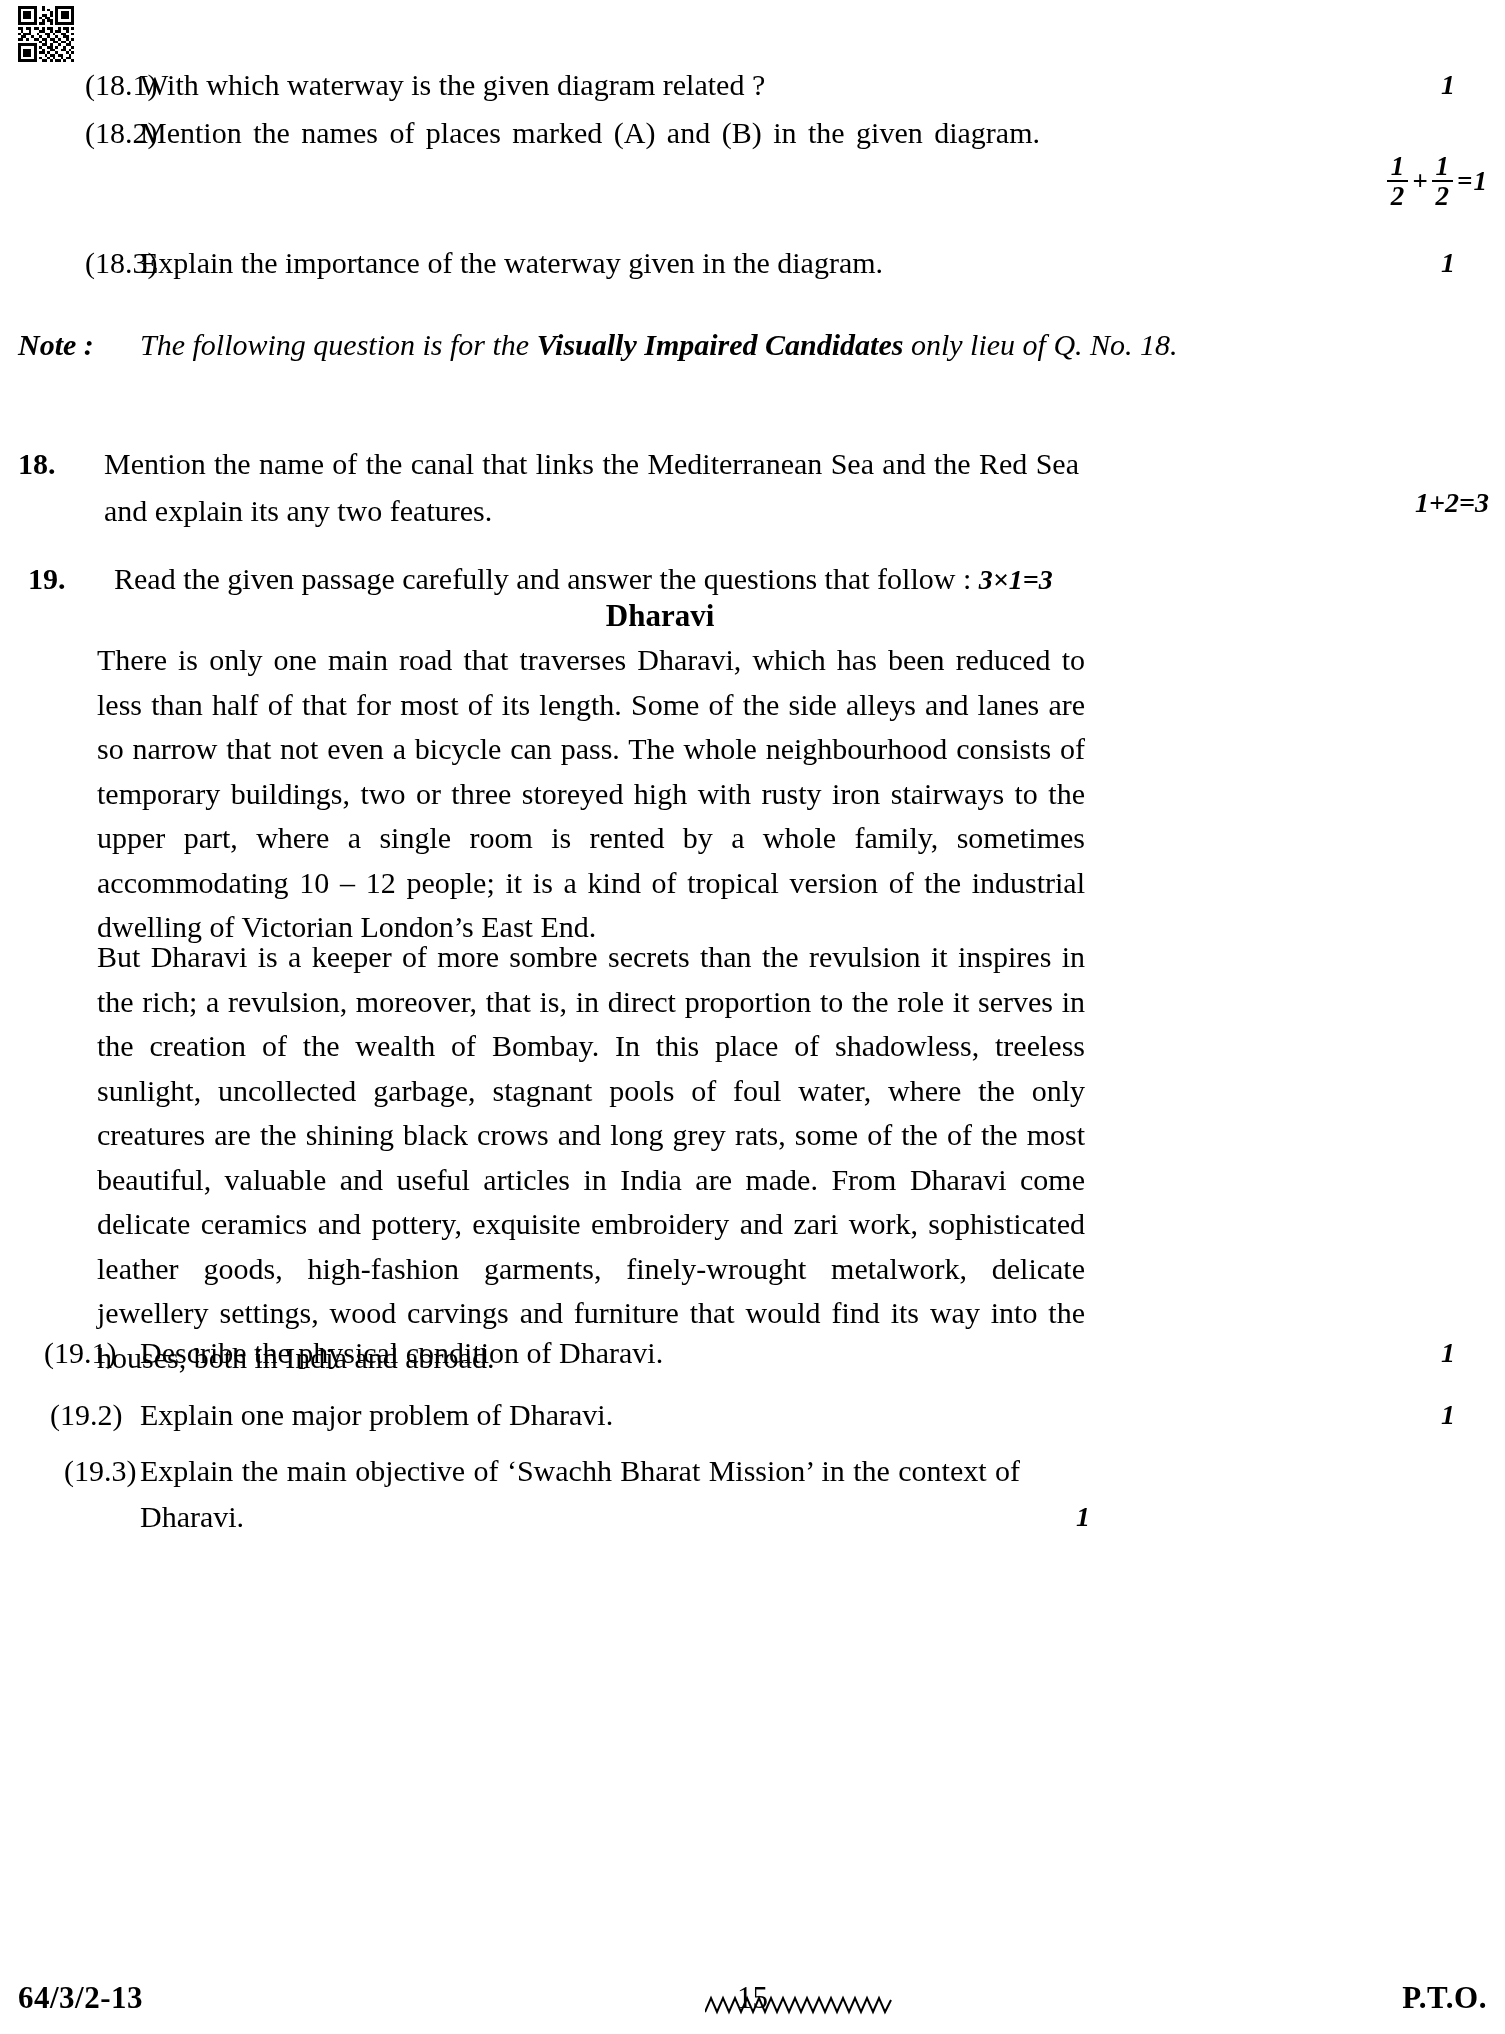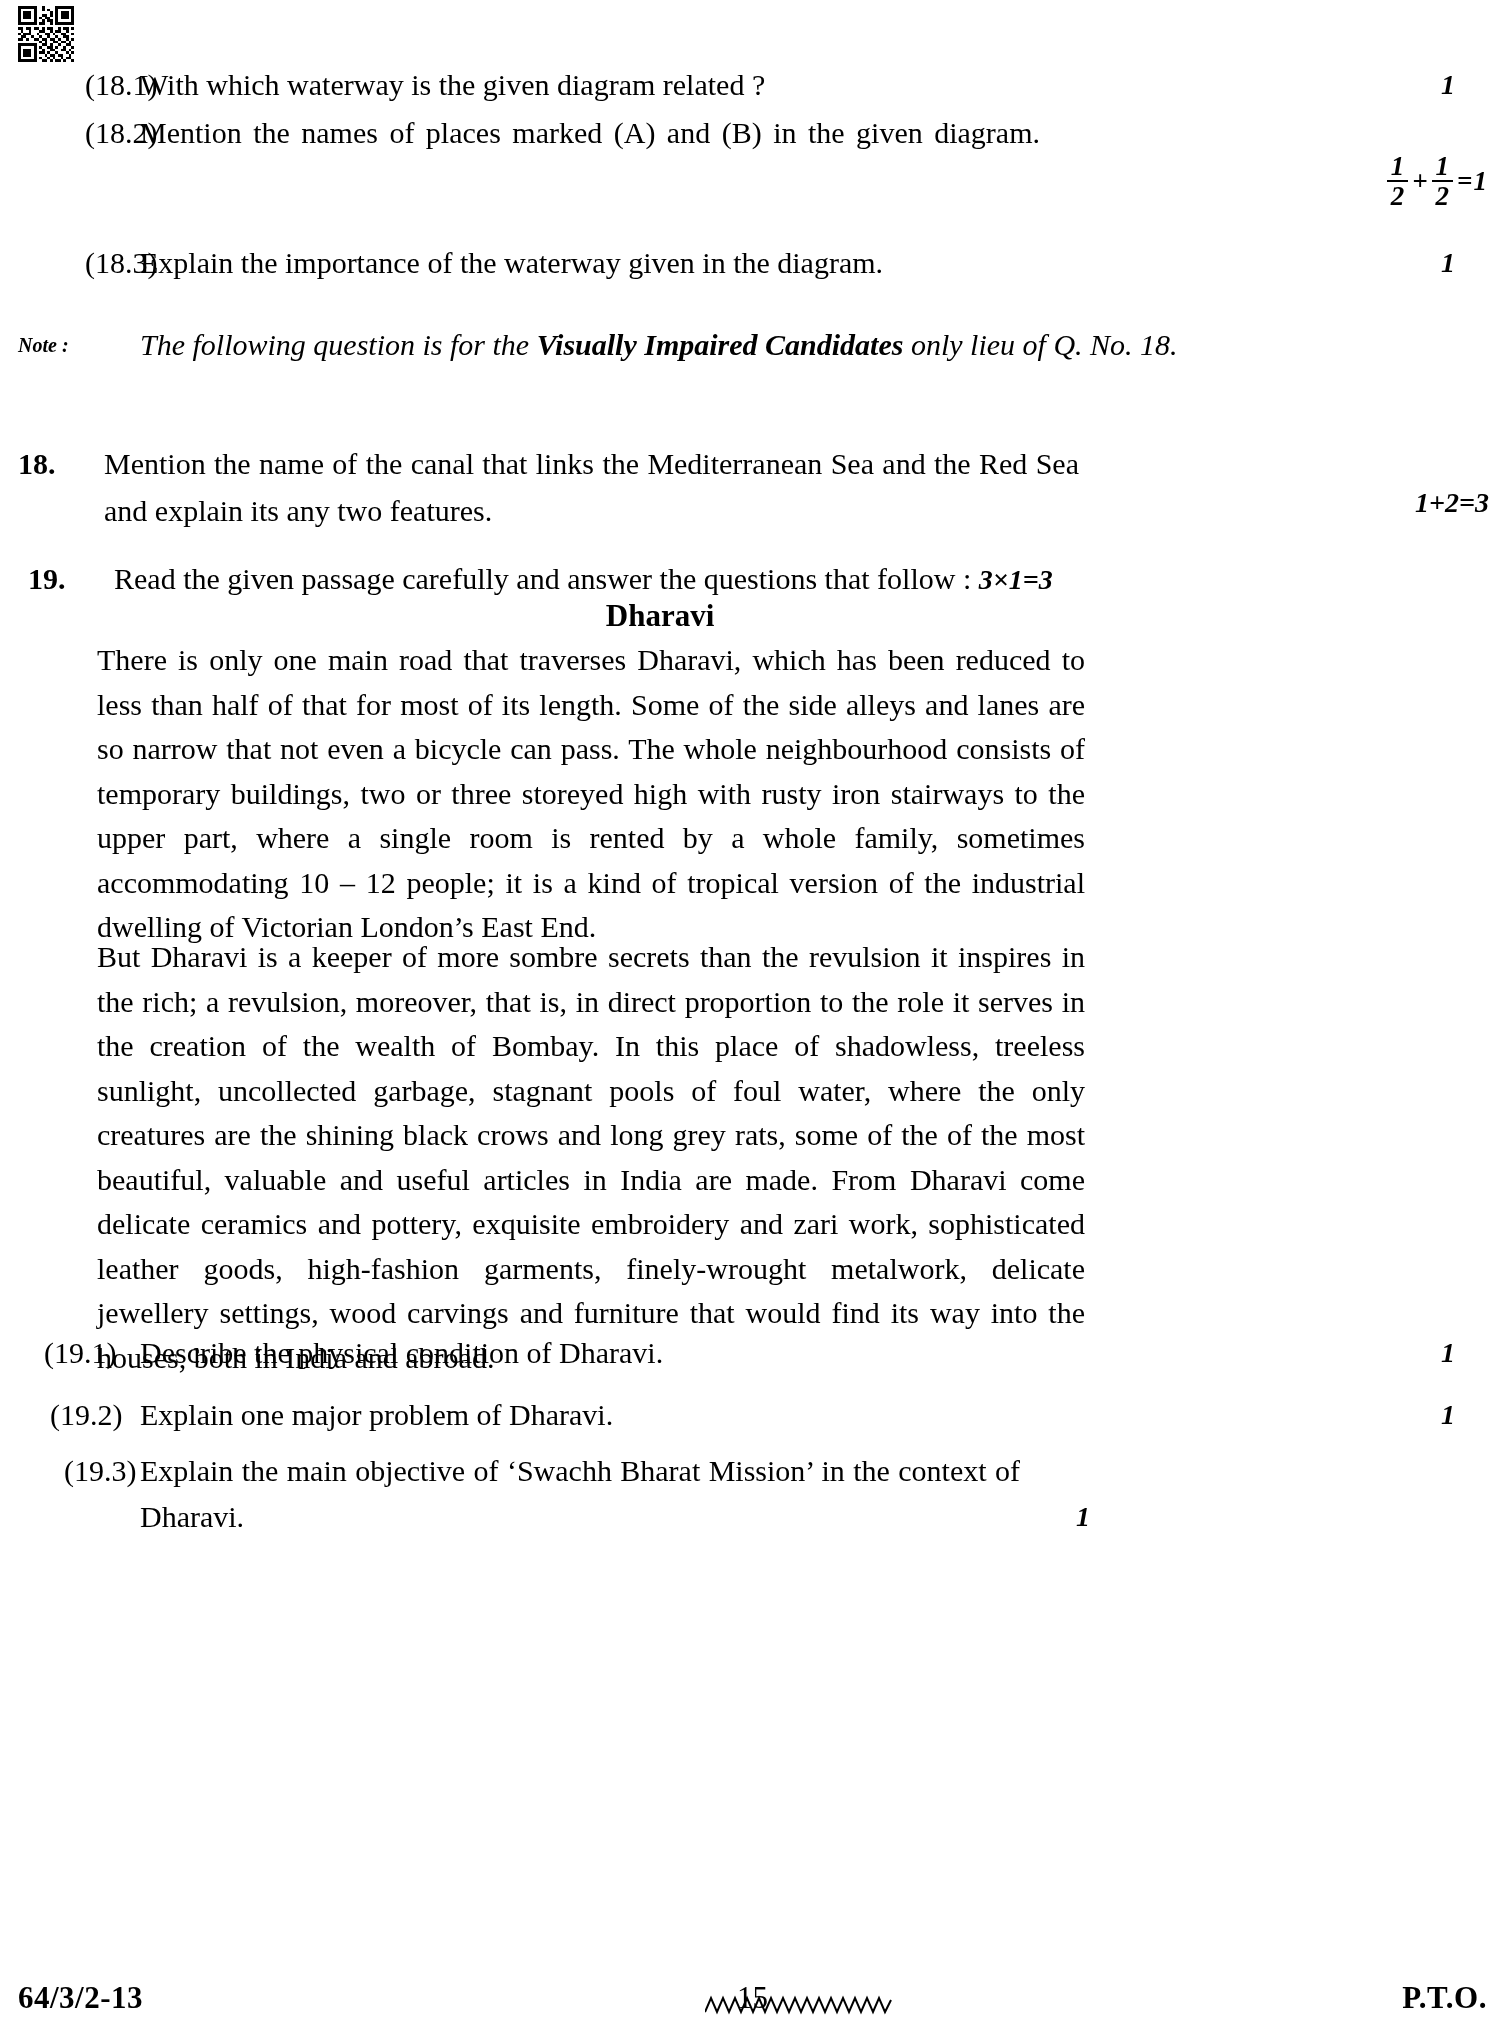--- a/index.html
+++ b/index.html
@@ -77,21 +77,21 @@
 
   #note { left: 0; top: 322px; width: 1425px; }
   .note-row { display: flex; align-items: flex-start; }
   .note-label {
     flex: 0 0 140px;
     width: 140px;
     padding-left: 18px;
     box-sizing: border-box;
     font-weight: bold;
     font-style: italic;
-    font-size: 20px;
+    font-size: 30px;
     line-height: 46px;
   }
   .note-body {
     flex: 1 1 auto;
     font-style: italic;
     font-size: 30px;
     line-height: 46px;
   }
   .note-body b { font-weight: bold; }
 

